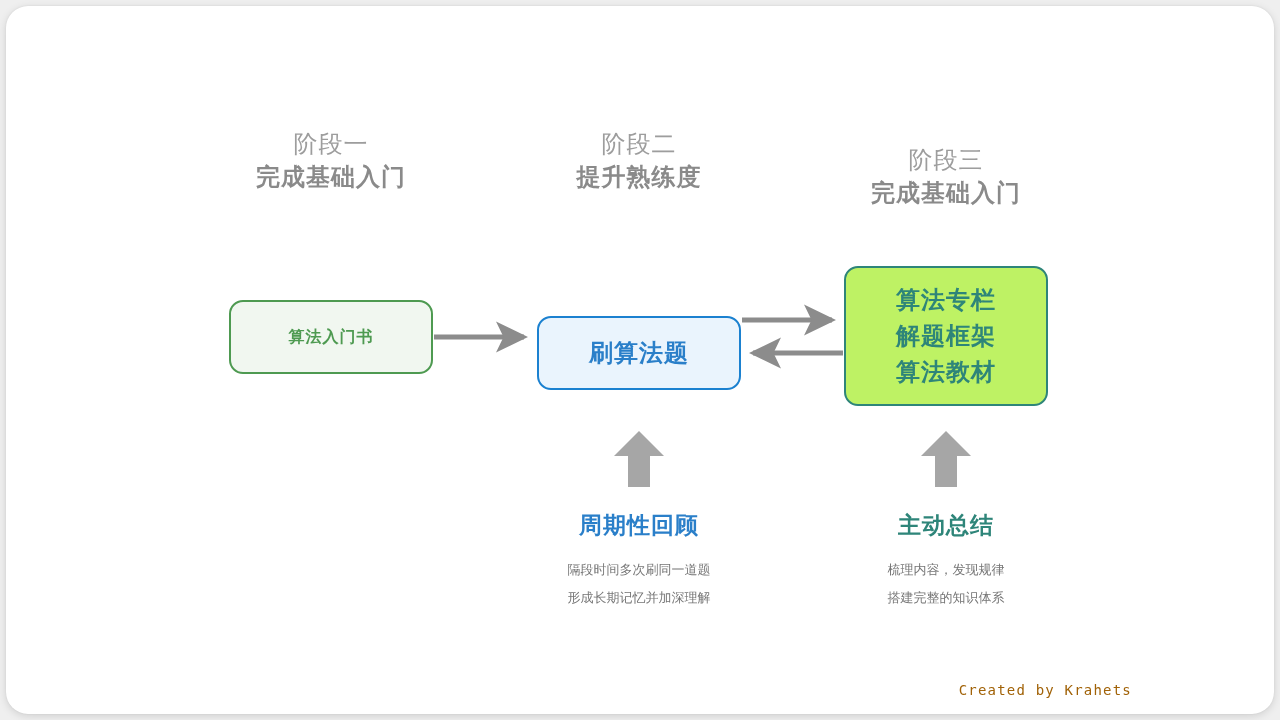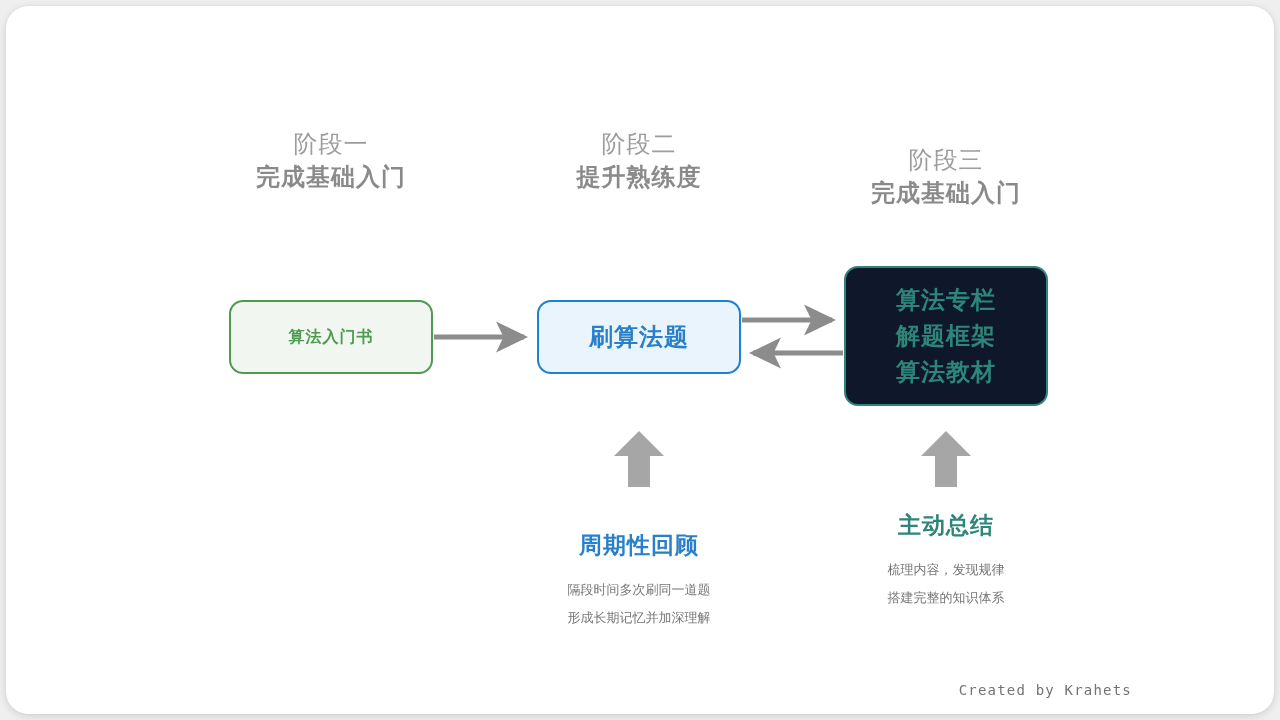--- a/index.html
+++ b/index.html
@@ -74,35 +74,35 @@
     top: 300px;
     width: 204px;
     height: 74px;
     border: 2.5px solid #4e9a51;
     background: #f1f7f0;
     color: #4e9a51;
     font-size: 16px;
   }
   #node-practice {
     left: 537px;
-    top: 300px;
+    top: 316px;
     width: 204px;
     height: 74px;
     border: 2.5px solid #1b81d0;
     background: #eaf4fd;
     color: #2a7fc9;
     font-size: 24px;
   }
   #node-resources {
     left: 844px;
     top: 266px;
     width: 204px;
     height: 140px;
     border: 2.5px solid #2e8579;
-    background: #0f172a;
+    background: #bef264;
     color: #2e8579;
     font-size: 24px;
     line-height: 36px;
   }
 
   
   #connectors {
     position: absolute;
     left: 0;
     top: 0;
@@ -133,21 +133,21 @@
     white-space: nowrap;
   }
 
   
   #credit {
     position: absolute;
     right: 28px;
     bottom: 22px;
     font-family: "DejaVu Sans Mono", "Liberation Mono", monospace;
     font-size: 14px;
-    color: #737373;
+    color: #a16207;
     letter-spacing: 1.2px;
     white-space: nowrap;
   }
 </style>
 </head>
 <body>
 
 <div id="canvas">
 
   <div id="card"></div>
@@ -205,21 +205,21 @@
   <div class="node" id="node-practice">
     <div class="node-line">刷算法题</div>
   </div>
 
   <div class="node" id="node-resources">
     <div class="node-line">算法专栏</div>
     <div class="node-line">解题框架</div>
     <div class="node-line">算法教材</div>
   </div>
 
-  <div class="annot" style="left:489px; top:508px;margin-top:20px;">
+  <div class="annot" style="left:489px; top:508px;">
     <div class="annot-title blue">周期性回顾</div>
     <div class="annot-desc" style="margin-top:14px;">隔段时间多次刷同一道题</div>
     <div class="annot-desc">形成长期记忆并加深理解</div>
   </div>
 
   <div class="annot" style="left:796px; top:508px;">
     <div class="annot-title teal">主动总结</div>
     <div class="annot-desc" style="margin-top:14px;">梳理内容，发现规律</div>
     <div class="annot-desc">搭建完整的知识体系</div>
   </div>

